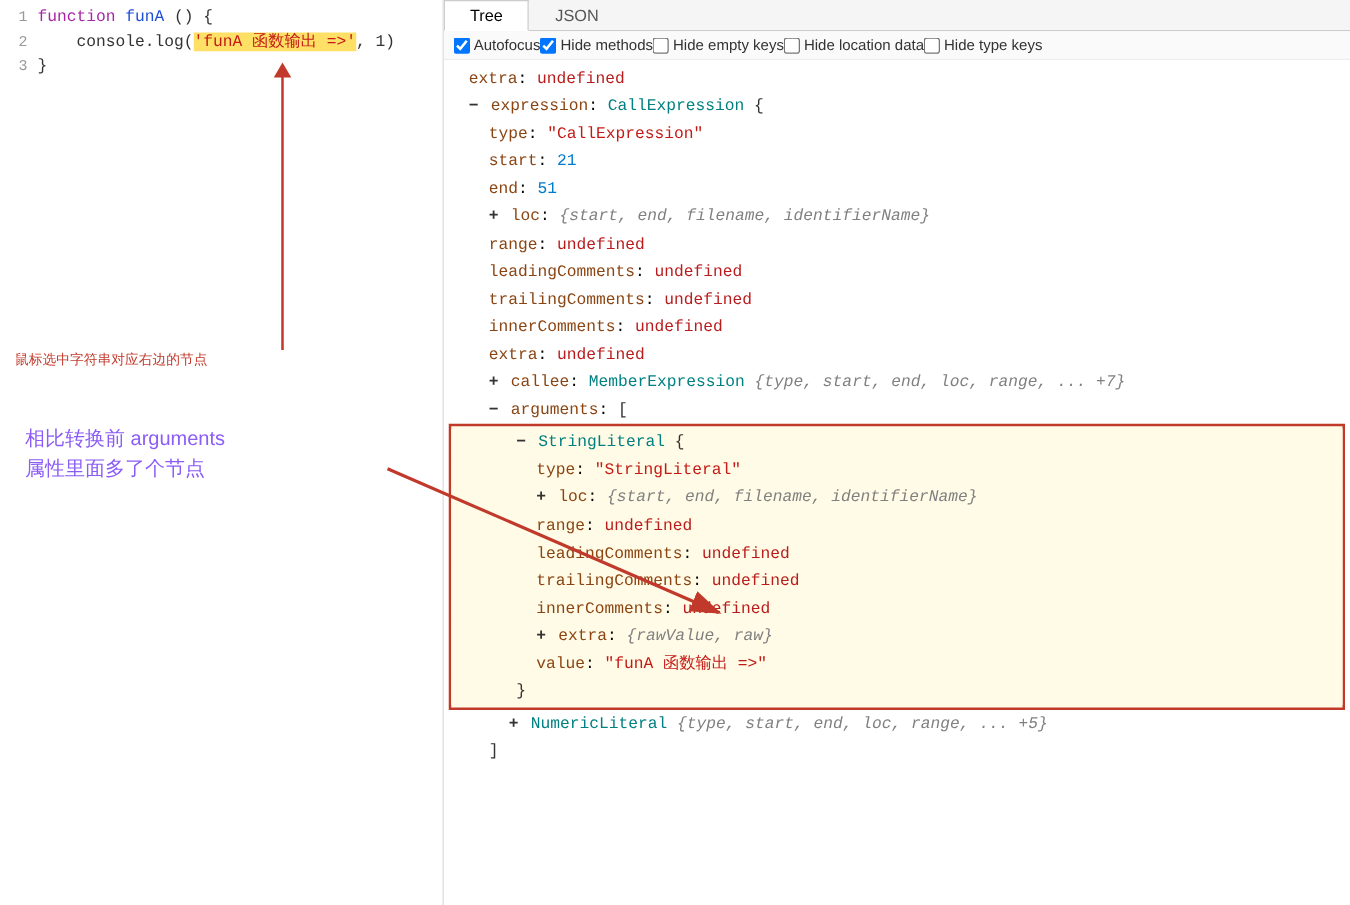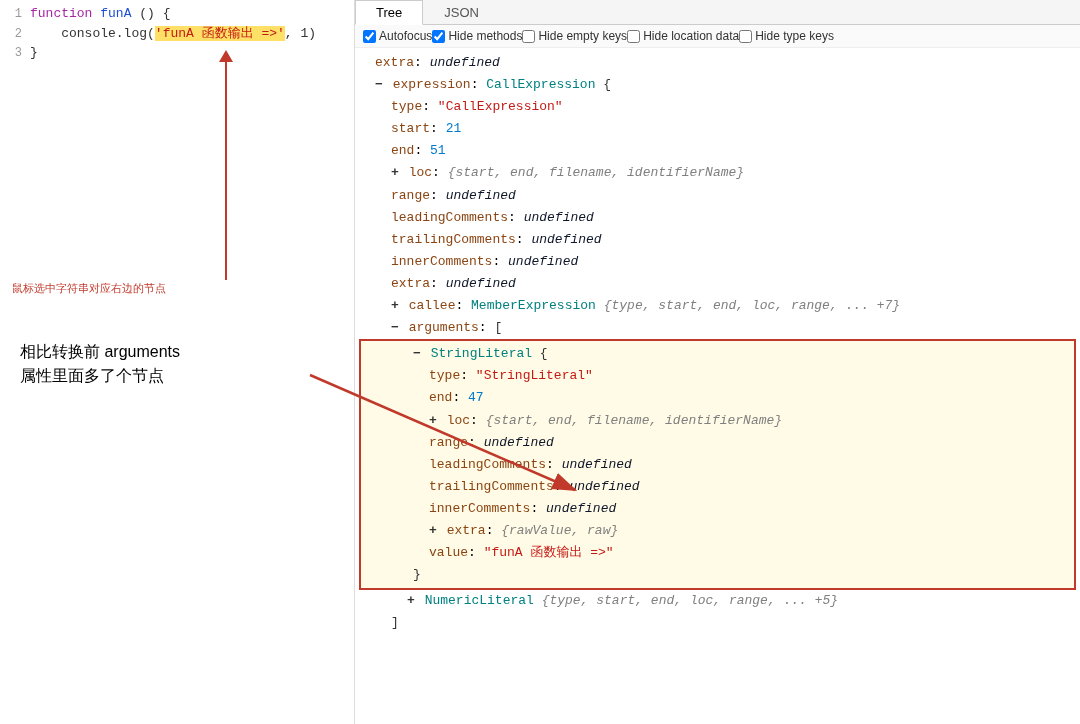--- a/index.html
+++ b/index.html
@@ -70,21 +70,21 @@
       left: 2px;
       color: #c0392b;
       font-size: 11px;
       line-height: 1.5;
       white-space: nowrap;
     }
     .annotation-text2 {
       position: absolute;
       top: 280px;
       left: 10px;
-      color: #000000;
+      color: #8b5cf6;
       font-size: 16px;
       line-height: 1.5;
     }
 
     
     .arrow-svg {
       position: absolute;
       top: 0;
       left: 0;
       width: 100%;
@@ -151,21 +151,21 @@
       padding: 4px 0;
       line-height: 1.7;
     }
 
     .tree-line {
       padding: 0 8px;
       white-space: nowrap;
     }
 
     .k { color: #8b4513; } 
-    .v-undef { color: #0f172a; font-style: italic; } 
+    .v-undef { color: #b91c1c; } 
     .v-num { color: #007acc; } 
     .v-str { color: #c41a16; } 
     .v-type { color: #008080; } 
     .v-brace { color: #333; }
     .v-collapsed { color: #808080; font-style: italic; }
     .expand-btn { color: #333; cursor: pointer; font-weight: bold; margin-right: 2px; }
     .indent1 { padding-left: 20px; }
     .indent2 { padding-left: 36px; }
     .indent3 { padding-left: 52px; }
     .indent4 { padding-left: 68px; }
@@ -308,23 +308,20 @@
 
       <div class="highlight-box">
         <div class="highlight-line indent3" style="padding-left:52px;">
           <span class="expand-btn">−</span>
           <span class="v-type">StringLiteral</span> <span class="v-brace">{</span>
         </div>
         <div class="highlight-line indent4" style="padding-left:68px;">
           <span class="k">type</span>: <span class="v-str">"StringLiteral"</span>
         </div>
         <div class="highlight-line indent4" style="padding-left:68px;">
-          <span class="k">end</span>: <span class="v-num">47</span>
-        </div>
-        <div class="highlight-line indent4" style="padding-left:68px;">
           <span class="expand-btn">+</span>
           <span class="k">loc</span>: <span class="v-collapsed">{start, end, filename, identifierName}</span>
         </div>
         <div class="highlight-line indent4" style="padding-left:68px;">
           <span class="k">range</span>: <span class="v-undef">undefined</span>
         </div>
         <div class="highlight-line indent4" style="padding-left:68px;">
           <span class="k">leadingComments</span>: <span class="v-undef">undefined</span>
         </div>
         <div class="highlight-line indent4" style="padding-left:68px;">

